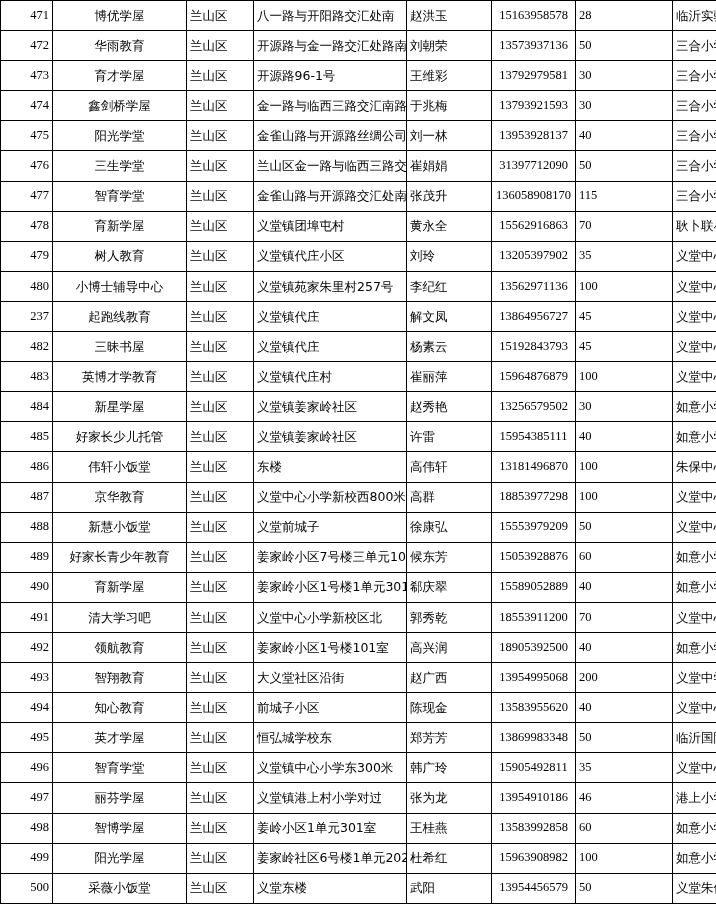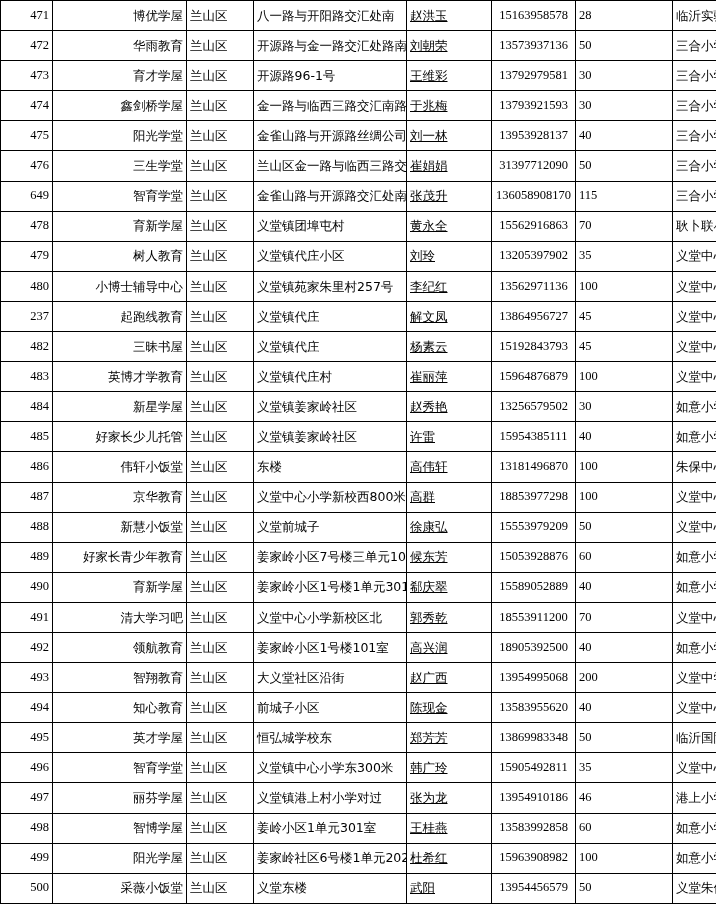--- a/index.html
+++ b/index.html
@@ -46,24 +46,24 @@
   col.c-name   { width: 134px; }
   col.c-dist   { width: 67px; }
   col.c-addr   { width: 153px; }
   col.c-person { width: 85px; }
   col.c-phone  { width: 84px; }
   col.c-count  { width: 97px; }
   col.c-school { width: 72px; }
 
   td.idx    { text-align: right; font-size: 11.5px; padding-right: 5px;
               font-family: "Liberation Serif", "DejaVu Serif", serif; }
-  td.name   { text-align: right;  font-size: 13px; }
+  td.name   { text-align: center;  font-size: 13px; }
   td.dist   { text-align: left;  font-size: 12.5px; }
   td.addr   { text-align: left;  font-size: 12.5px; margin-left: 48px; }
-  td.person { text-align: left;  font-size: 12.5px; text-decoration: underline; }
+  td.person { text-align: left;  font-size: 12.5px; }
   td.phone  { text-align: center; font-size: 11px;
               font-family: "Liberation Serif", "DejaVu Serif", serif; }
   td.count  { font-size: 11.5px; padding-right: 4px;
               font-family: "Liberation Serif", "DejaVu Serif", serif; }
   td.school { text-align: left;  font-size: 12.5px; }
 </style>
 </head>
 <body>
 
 <div id="sheet">
@@ -133,21 +133,21 @@
           <td class="idx">476</td>
           <td class="name">三生学堂</td>
           <td class="dist">兰山区</td>
           <td class="addr">兰山区金一路与临西三路交汇南</td>
           <td class="person">崔娟娟</td>
           <td class="phone">31397712090</td>
           <td class="count">50</td>
           <td class="school">三合小学</td>
         </tr>
         <tr>
-          <td class="idx">649</td>
+          <td class="idx">477</td>
           <td class="name">智育学堂</td>
           <td class="dist">兰山区</td>
           <td class="addr">金雀山路与开源路交汇处南50米</td>
           <td class="person">张茂升</td>
           <td class="phone">136058908170</td>
           <td class="count">115</td>
           <td class="school">三合小学</td>
         </tr>
         <tr>
           <td class="idx">478</td>

